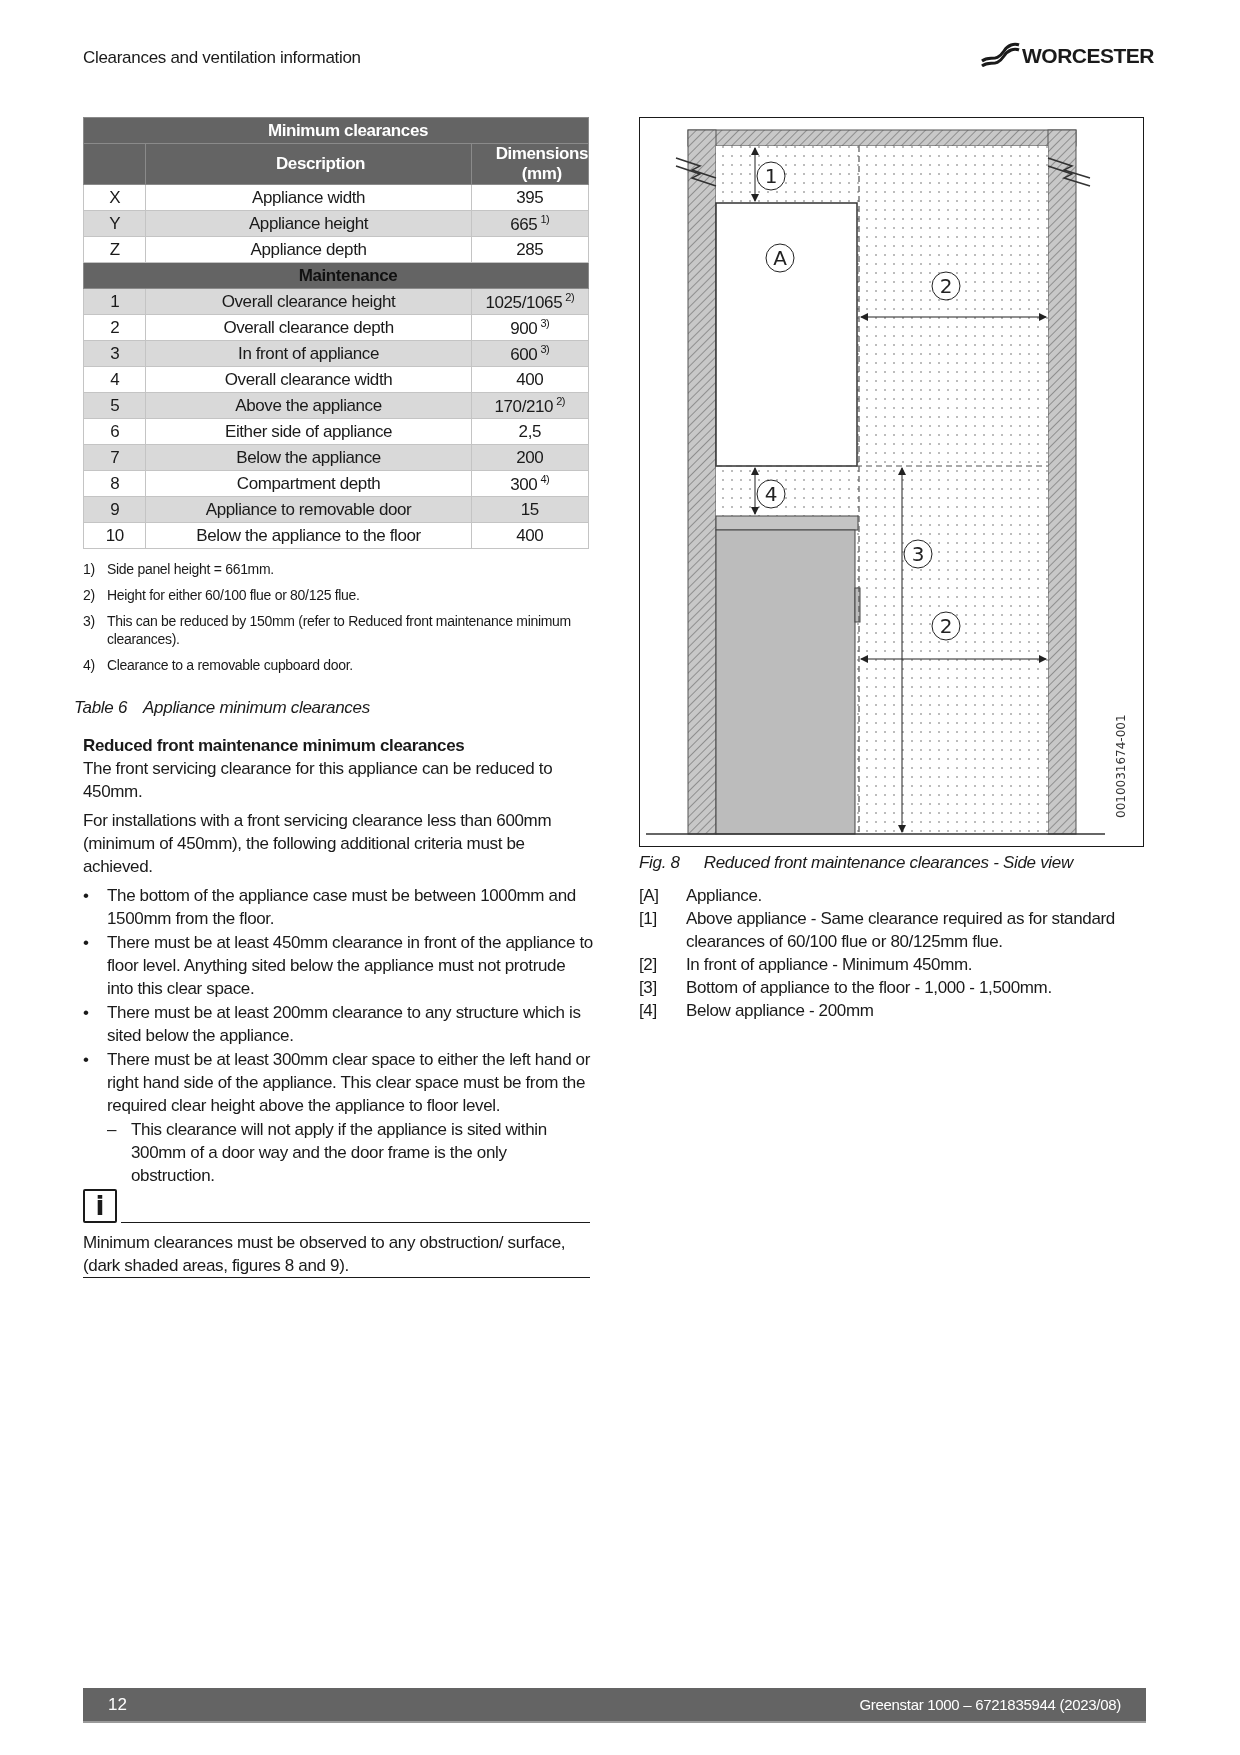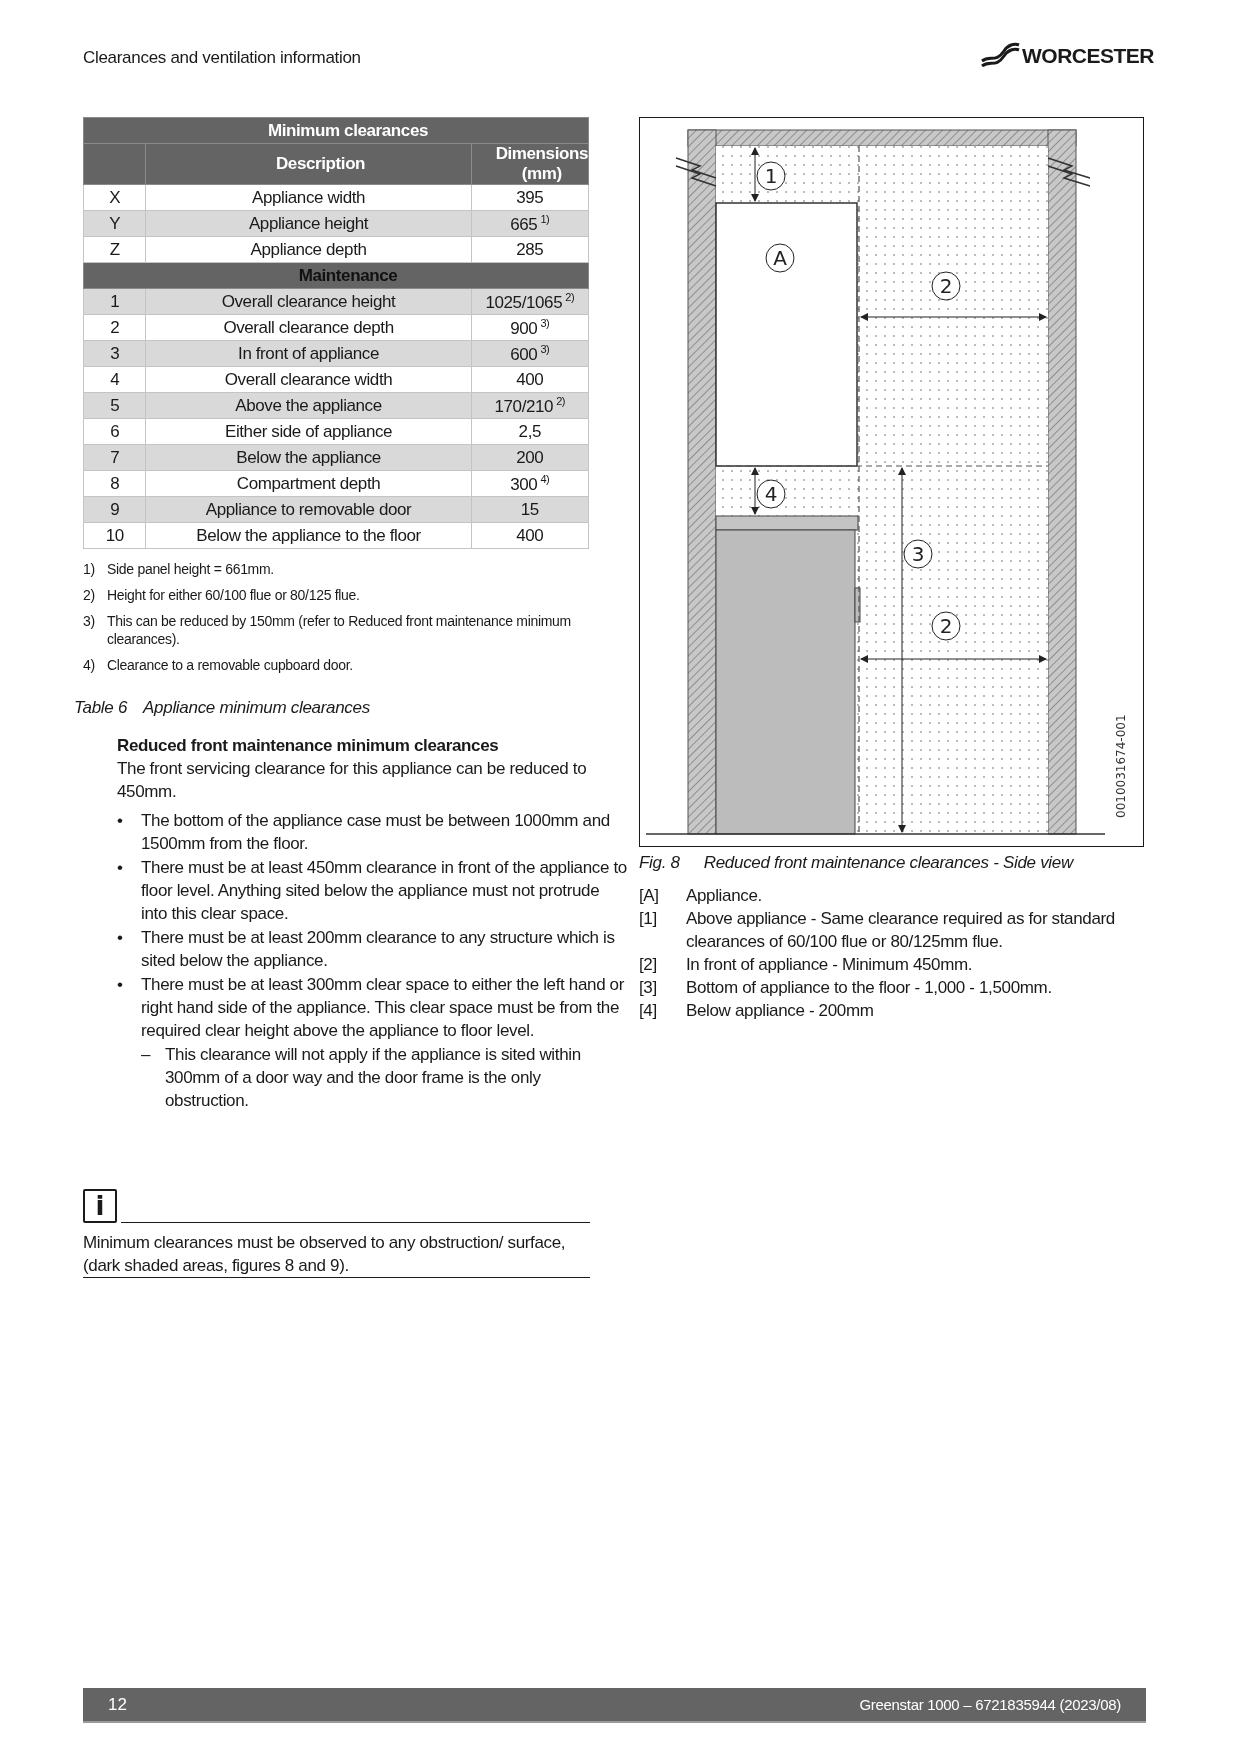--- a/index.html
+++ b/index.html
@@ -16,21 +16,21 @@
   table.clear tr.shade td { background:#d9d9d9; }
   sup { font-size:11px; vertical-align:7px; margin-left:3px; }
   .c-key { width:41px; } .c-desc { width:320px; }
 
   .footnotes { position:absolute; left:83px; top:560px; width:510px; font-size:14px; letter-spacing:-0.3px; }
   .fn { display:flex; margin-bottom:8px; line-height:18px; }
   .fn .n { width:24px; flex:none; }
   .caption { position:absolute; left:74px; top:698px; font-size:17px; font-style:italic; letter-spacing:-0.3px; }
   .caption .lbl { margin-right:16px; }
 
-  .body { position:absolute; left:83px; top:734px; width:510px; font-size:17px; letter-spacing:-0.35px; line-height:23px;margin-left:34px; }
+  .body { position:absolute; left:83px; top:734px; width:510px; font-size:17px; letter-spacing:-0.35px; line-height:23px; }
   .body h3 { margin:0; font-size:17px; font-weight:bold; }
   .body p { margin:0 0 6px 0; }
   .bl { display:flex; margin-bottom:1px; }
   .bl .b { width:24px; flex:none; }
   .sub { display:flex; margin-left:24px; }
   .sub .b { width:24px; flex:none; }
 
   .note { position:absolute; left:83px; top:1189px; width:507px; }
   .note .ibox { width:34px; height:34px; border:2px solid #1a1a1a; border-radius:2px; display:flex; align-items:center; justify-content:center; font-weight:bold; font-size:26px; box-sizing:border-box; background:#fff; font-family:"DejaVu Sans", sans-serif; }
   .note .rule { position:absolute; left:38px; right:0; top:33px; border-top:1.5px solid #1a1a1a; }
@@ -159,20 +159,21 @@
     </div>
 </div>
 
 <div class="caption">
   <span class="lbl">Table 6</span><span>Appliance minimum clearances</span>
 </div>
 
 <div class="body">
   <h3>Reduced front maintenance minimum clearances</h3>
   <p>The front servicing clearance for this appliance can be reduced to 450mm.</p>
+  <p>For installations with a front servicing clearance less than 600mm (minimum of 450mm), the following additional criteria must be achieved.</p>
   <div class="bl">
       <span class="b">•</span>
       <span>The bottom of the appliance case must be between 1000mm and 1500mm from the floor.</span>
     </div>
   <div class="bl">
       <span class="b">•</span>
       <span>There must be at least 450mm clearance in front of the appliance to floor level. Anything sited below the appliance must not protrude into this clear space.</span>
     </div>
   <div class="bl">
       <span class="b">•</span>

